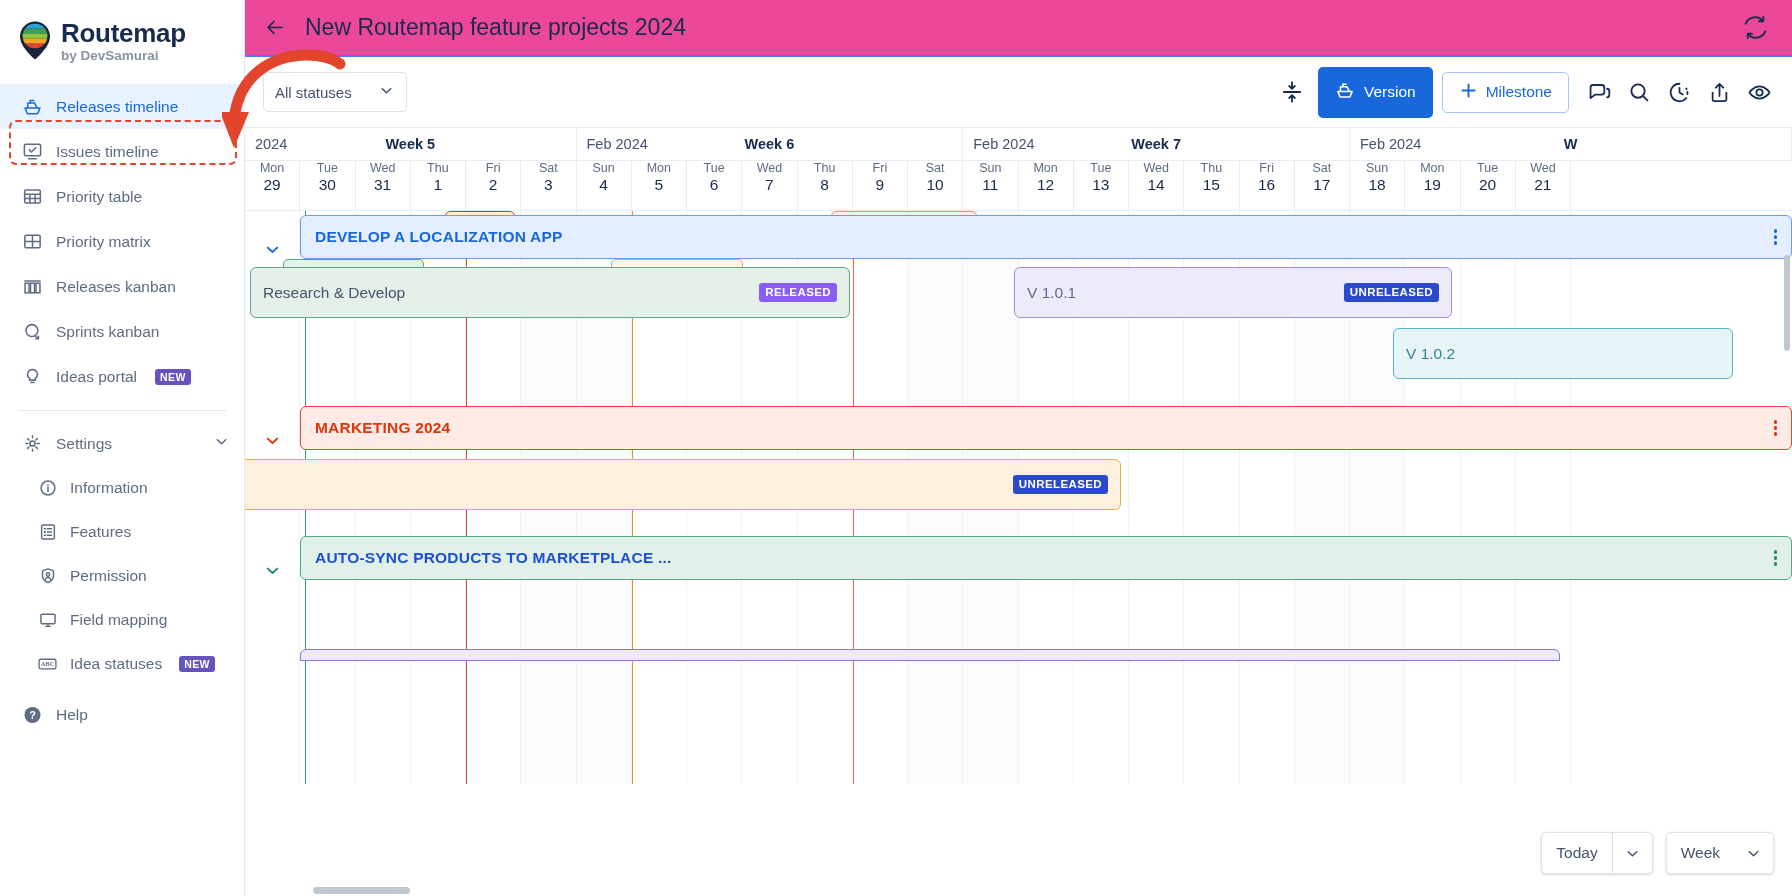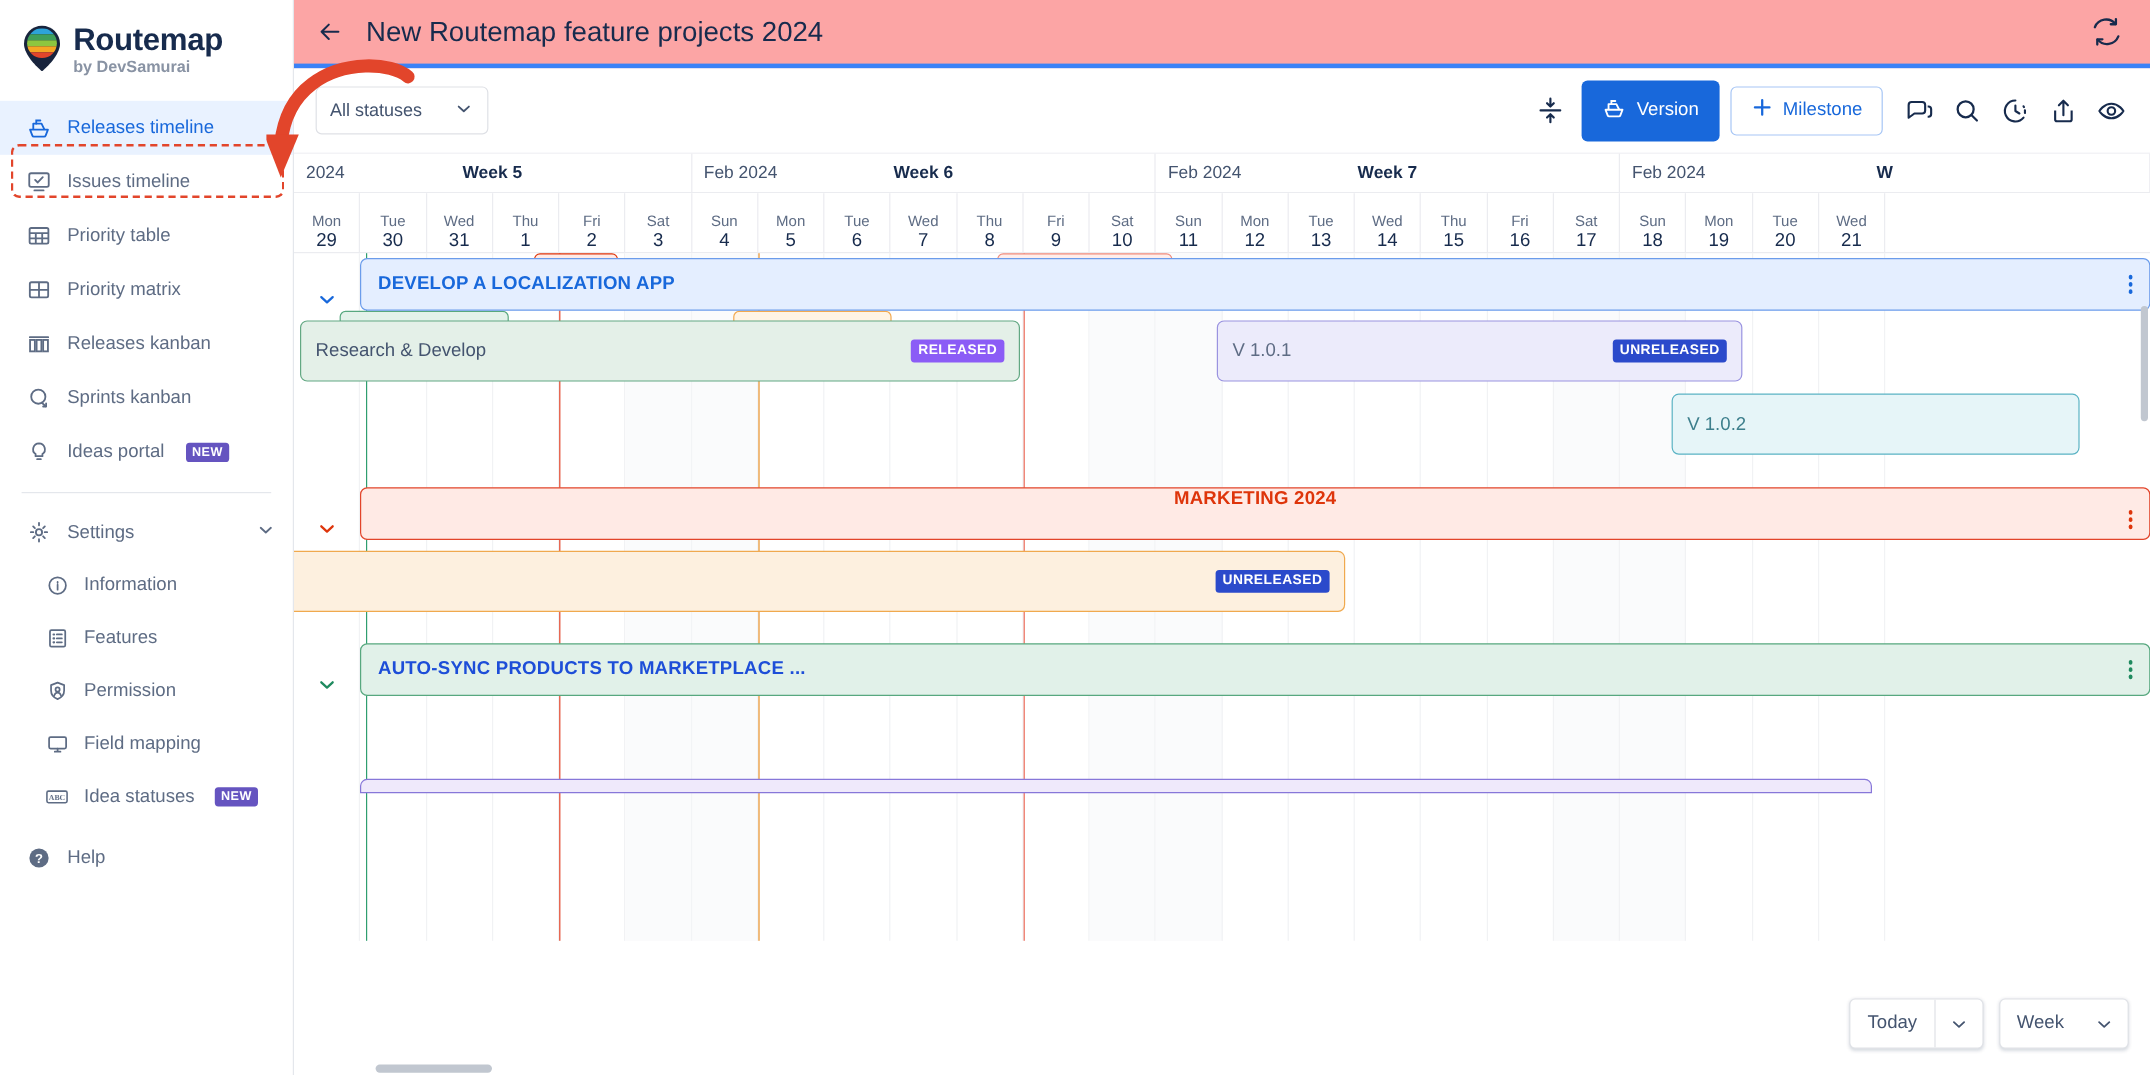--- a/index.html
+++ b/index.html
@@ -40,23 +40,23 @@
   }
   .nav-sep { height:1px; background:#e4e7ec; margin:11px 18px 10px 18px; }
   .nav-item.sub { padding-left:37px; gap:12px; height:44px; }
   .nav-item.settings { justify-content:flex-start; }
   .chev-right { margin-left:auto; }
 
   
   #main { flex:1 1 auto; display:flex; flex-direction:column; position:relative; background:#fff; min-width:0; }
 
   #header {
-    height:57px; flex:0 0 57px; background:#fca5a5;
+    height:57px; flex:0 0 57px; background:#ec4899;
     display:flex; align-items:center; padding:0 20px 0 18px; gap:18px;
-    border-bottom:4px solid #3b82f6;
+    border-bottom:2px solid #3b82f6;
   }
   .back-arrow { cursor:pointer; display:flex; width:24px; height:24px; align-items:center; justify-content:center; }
   #page-title { font-size:23px; color:#172b4d; font-weight:normal; white-space:nowrap; }
   .hdr-right { margin-left:auto; display:flex; align-items:center; }
   .icon-btn { width:34px; height:34px; display:flex; align-items:center; justify-content:center; cursor:pointer; }
 
   #toolbar {
     height:70px; flex:0 0 70px; background:#fff;
     display:flex; align-items:center; padding:0 16px 0 18px; gap:9px;
     position:relative;
@@ -90,21 +90,21 @@
   .week-cell {
     display:flex; align-items:center; position:relative;
     border-right:1px solid #ebecf0; font-size:14.5px; color:#172b4d;
   }
   .week-cell .mon { padding-left:10px; color:#44546f; font-weight:normal; }
   .week-cell .wk { position:absolute; left:50%; transform:translateX(-50%); font-weight:bold; white-space:nowrap; }
 
   .day-row { display:flex; height:50px; border-bottom:1px solid #ebecf0; background:#fff; }
   .day-cell {
     width:55.25px; flex:0 0 55.25px; border-right:1px solid #ebecf0;
-    display:flex; flex-direction:column; align-items:center; justify-content:flex-end; gap:1px;
+    display:flex; flex-direction:column; align-items:center; justify-content:flex-start; gap:1px;
   }
   .day-cell .dn { font-size:12.5px; color:#5e6c84; line-height:14px; }
   .day-cell .dd { font-size:15.5px; color:#172b4d; line-height:18px; }
 
   #grid-area { position:relative; height:573px; }
   .col-grid { position:absolute; inset:0; display:flex; }
   .grid-col { width:55.25px; flex:0 0 55.25px; border-right:1px solid #f1f2f4; }
   .grid-col.we { background:#fafbfc; }
 
   
@@ -614,21 +614,21 @@
               </span>
             </span>
           </div>
 
           <div class="grp-row" style="top:195px;">
             <span class="grp-chev">
               <svg width="19" height="19" viewBox="0 0 20 20" fill="none" stroke="#de350b" stroke-width="2">
                 <path d="M5 8l5 4.6L15 8" stroke-linecap="round" stroke-linejoin="round"></path>
               </svg>
             </span>
-            <span class="grp-bar" style="background:#ffeae5; border:1px solid #e2452b; color:#de350b;flex-direction:column;">
+            <span class="grp-bar" style="background:#ffeae5; border:1px solid #e2452b; color:#de350b;">
               <span>MARKETING 2024</span>
               <span class="kebab">
                 <span class="kdot" style="background:#de350b"></span>
                 <span class="kdot" style="background:#de350b"></span>
                 <span class="kdot" style="background:#de350b"></span>
               </span>
             </span>
           </div>
 
           <div class="grp-row" style="top:325px;">

